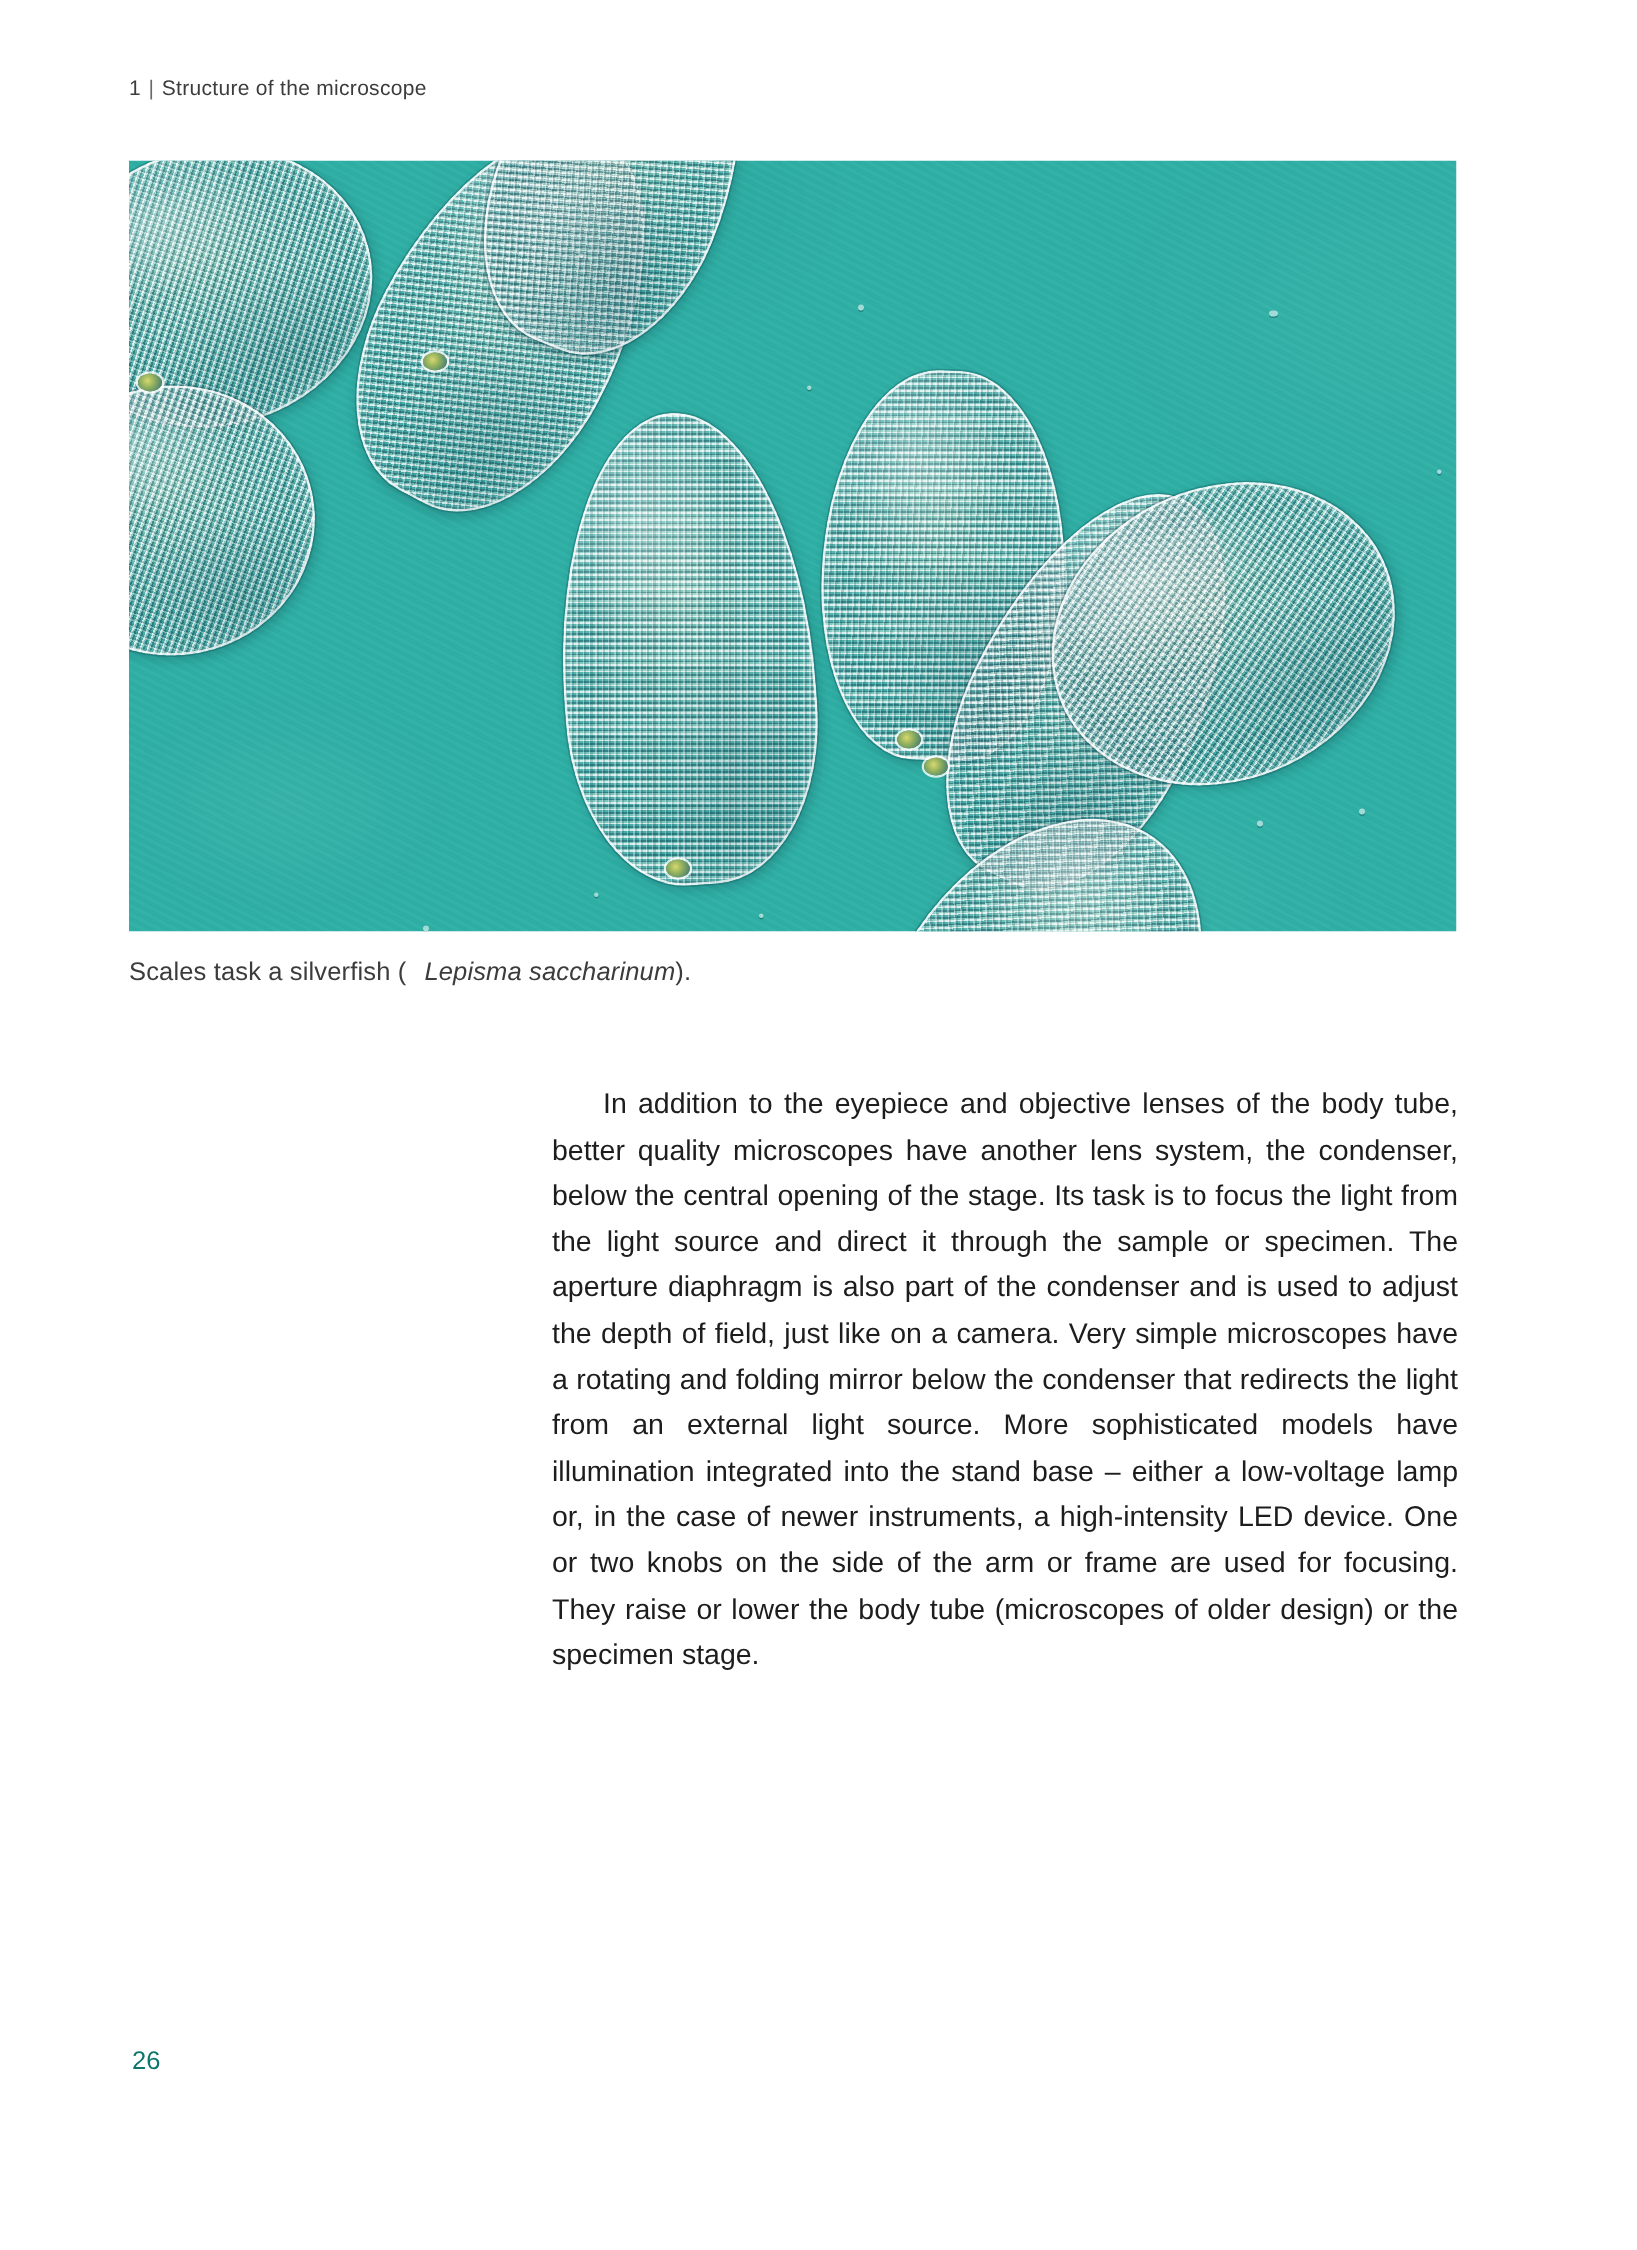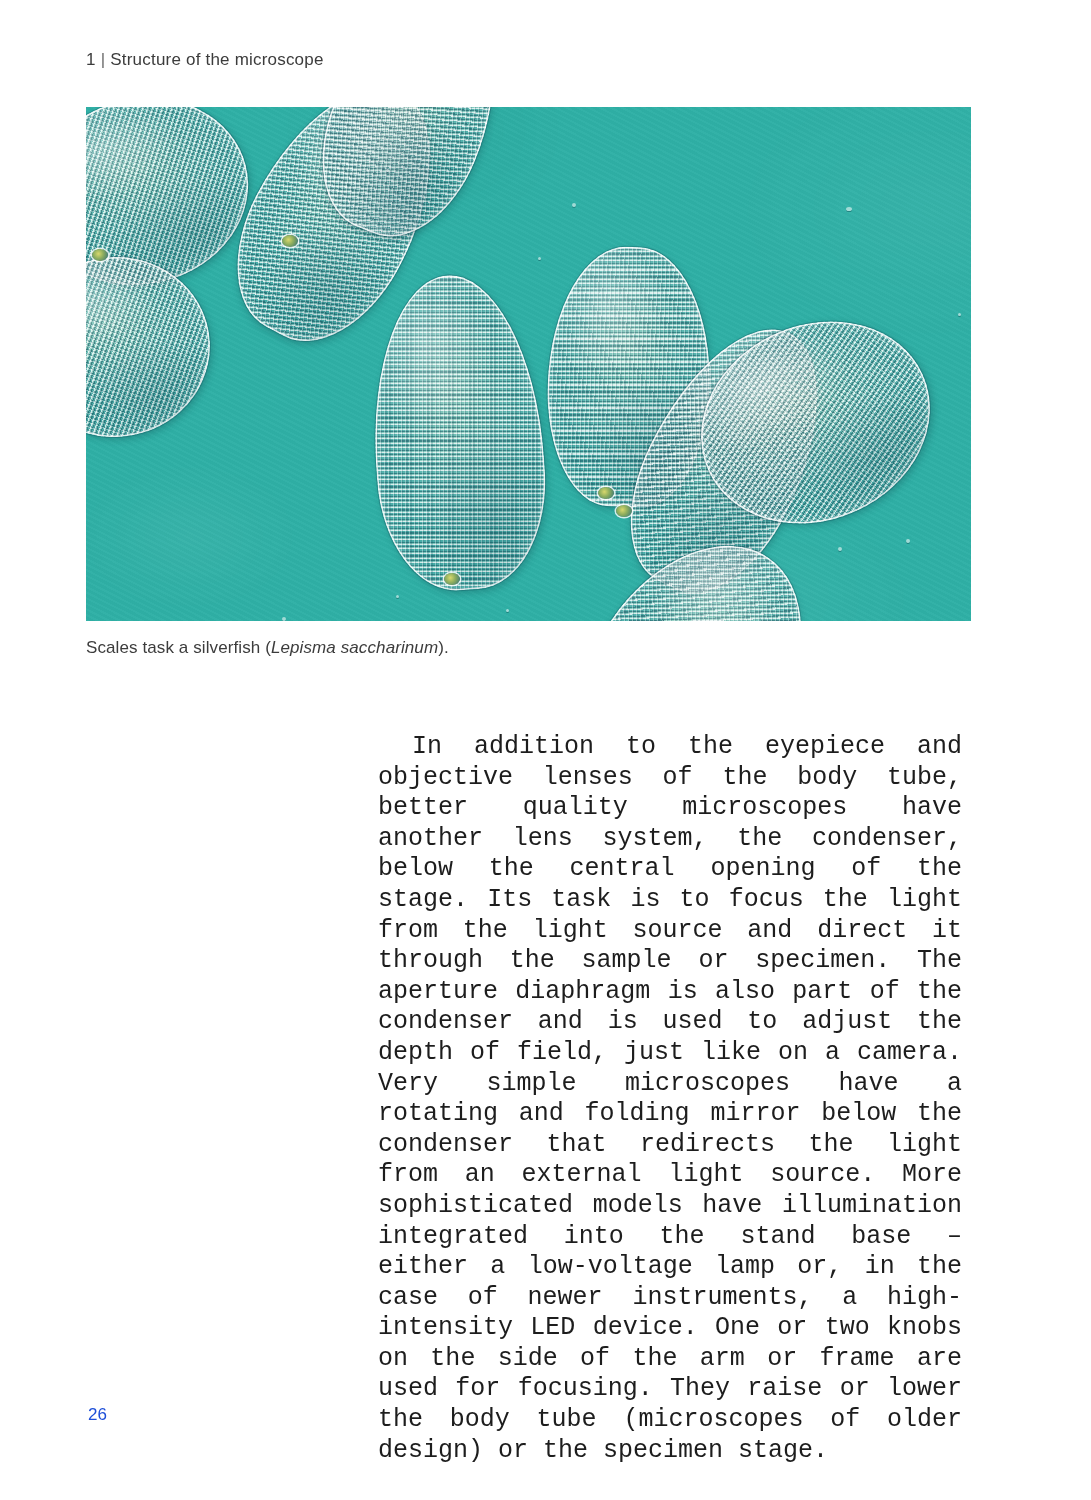--- a/index.html
+++ b/index.html
@@ -21,21 +21,21 @@
     inset: 0;
     background: #ffffff;
   }
 
   
   .running-head {
     position: absolute;
     left: 86px;
     top: 50px;
     font-family: "Liberation Sans", sans-serif;
-    font-size: 17px;
+    font-size: 14px;
     letter-spacing: 0.2px;
     color: #3c3c3c;
     white-space: nowrap;
   }
   .running-head .rh-num { margin-right: 2px; }
   .running-head .rh-bar {
     display: inline-block;
     margin: 0 5px 0 3px;
     color: #6a6a6a;
   }
@@ -132,57 +132,57 @@
   .caption {
     position: absolute;
     left: 86px;
     top: 638px;
     width: 885px;
     font-family: "Liberation Sans", sans-serif;
     font-size: 17px;
     color: #3c3c3c;
     letter-spacing: .1px;
   }
-  .caption .sp { font-style: italic; }
+  .caption .sp { font-style: italic; margin-left: 12px; }
 
   
   .col {
     position: absolute;
     left: 368px;
     top: 722px;
     width: 604px;
   }
   .body-p {
-    font-family: Liberation Mono, monospace;
-    font-size: 25px;
+    font-family: Liberation Sans, sans-serif;
+    font-size: 19px;
     line-height: 30.6px;
     color: #1d1d1d;
     text-align: justify;
     text-indent: 34px;
-    margin: 10px;
+    margin: 0;
     hyphens: auto;
   }
   .subhead {
     font-family: "Liberation Sans", sans-serif;
     font-weight: bold;
     font-size: 24.5px;
     color: #4ea3a7;
     margin: 28px 0 6px 0;
     letter-spacing: .1px;
   }
   .body-p.noindent { text-indent: 0; }
 
   
   .folio {
     position: absolute;
     left: 88px;
-    top: 1405px;
+    top: 1364px;
     font-family: "Liberation Sans", sans-serif;
     font-size: 17px;
-    color: #1d4ed8;
+    color: #0f766e;
     text-align: center;
   }
 </style>
 </head>
 <body>
 
 <div class="page">
 
   <div class="running-head">
     <span class="rh-num">1</span><span class="rh-bar">|</span><span>Structure of the microscope</span>

